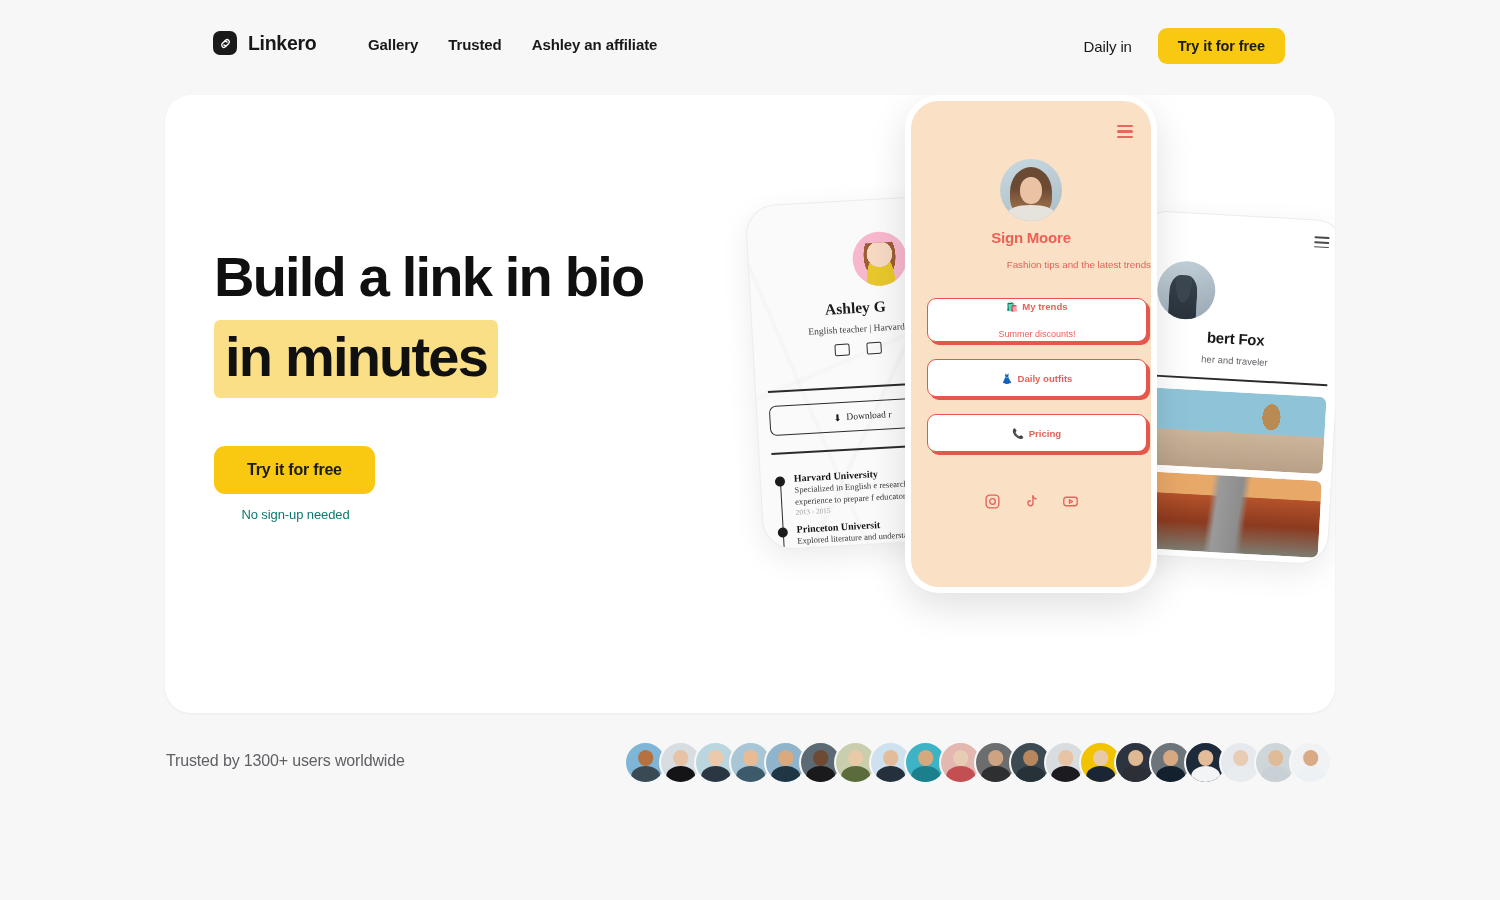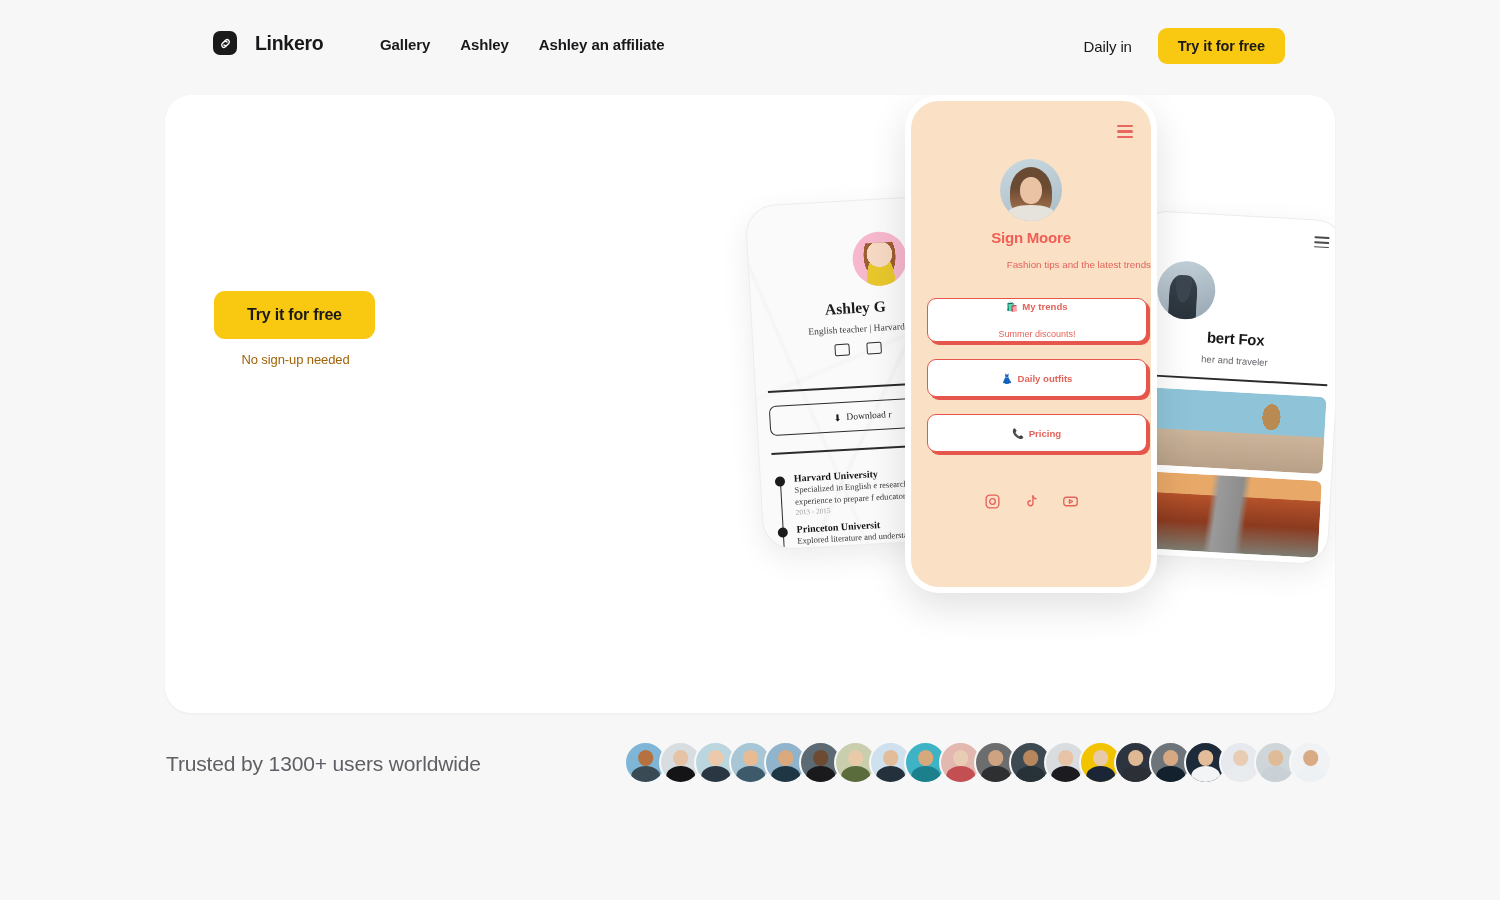--- a/index.html
+++ b/index.html
@@ -12,32 +12,32 @@
     position:relative;
   }
 
   
   .header{
     position:absolute; top:0; left:0; width:1500px; height:88px;
     display:flex; align-items:center;
   }
   .brand{
     position:absolute; left:213px; top:31px;
-    display:flex; align-items:center; gap:18px;
+    display:flex; align-items:center; gap:11px;
     cursor:pointer;
   }
   .brand-mark{
     width:24px;height:24px;border-radius:7px;background:#1a1a1a;
     display:flex;align-items:center;justify-content:center;flex:0 0 auto;
   }
   .brand-name{
     font-size:19.5px; font-weight:700; letter-spacing:-0.3px; color:#18181b;
   }
   .nav{
-    position:absolute; left:380px; top:36px;
+    position:absolute; left:368px; top:36px;
     display:flex; align-items:center; gap:30px;
   }
   .nav-link{
     font-size:15px; font-weight:600; color:#18181b; letter-spacing:-0.1px;
     cursor:pointer; white-space:nowrap;
   }
   .header-right{
     position:absolute; right:215px; top:28px;
     display:flex; align-items:center; gap:26px;
   }
@@ -76,21 +76,21 @@
     color:#5f6065; letter-spacing:-0.15px;
   }
   .cta-wrap{ margin-top:48px; }
   .btn-cta{
     background:#f9c811; color:#1a1a1a;
     font-size:16px; font-weight:700; letter-spacing:-0.2px;
     border:none; border-radius:11px;
     padding:15px 33px; cursor:pointer;
   }
   .cta-note{
-    margin-top:13px; font-size:13px; color:#a16207;
+    margin-top:13px; font-size:13px; color:#0f766e;
     text-align:center; width:163px; letter-spacing:-0.1px;
   }
 
   
   .phones{
     position:absolute; left:594px; top:0; width:576px; height:618px;
   }
   .phone{
     position:absolute;
     background:#fff;
@@ -268,21 +268,21 @@
   .c-link-s{ font-size:9px; color:#e4635a; margin-top:17px; }
   .c-socials{
     position:absolute; left:0; top:392px; width:100%;
     display:flex; justify-content:center; gap:22px;
   }
   .c-social{ width:17px;height:17px; cursor:pointer; }
 
   
   .trusted{
     position:absolute; left:166px; top:752px;
-    font-size:21px; color:#5f6065; letter-spacing:-0.15px;
+    font-size:16px; color:#5f6065; letter-spacing:-0.15px;
   }
   .avatars{
     position:absolute; right:168px; top:741px;
     display:flex; align-items:center;
   }
   .av{
     width:43px;height:43px;border-radius:50%;
     border:2.5px solid #f7f7f7; margin-left:-8px;
     background:#cfd6db; flex:0 0 auto; overflow:hidden;
     position:relative;
@@ -306,33 +306,37 @@
       <svg width="15" height="15" viewBox="0 0 24 24" fill="none" stroke="#ffffff" stroke-width="2.2" stroke-linecap="round">
         <path d="M9.5 14.5a3.6 3.6 0 0 0 5.2 0l2.6-2.6a3.7 3.7 0 0 0-5.2-5.2l-1 1"></path>
         <path d="M14.5 9.5a3.6 3.6 0 0 0-5.2 0l-2.6 2.6a3.7 3.7 0 0 0 5.2 5.2l1-1"></path>
       </svg>
     </span>
     <span class="brand-name">Linkero</span>
   </div>
 
   <nav class="nav">
     <a class="nav-link">Gallery</a>
-    <a class="nav-link">Ashley</a>
+    <a class="nav-link">Trusted</a>
     <a class="nav-link">Ashley an affiliate</a>
   </nav>
 
   <div class="header-right">
     <a class="signin">Daily in</a>
     <button class="btn-yellow">Try it for free</button>
   </div>
 </div>
 
 <div class="hero-card">
 
   <div class="hero-left">
+    <h1 class="headline">
+      <span>Build a link in bio</span><br>
+      <span class="hl-row2"><span class="hl-mark">in minutes</span></span>
+    </h1>
 
 
     <div class="cta-wrap">
       <button class="btn-cta">Try it for free</button>
       <div class="cta-note">No sign-up needed</div>
     </div>
   </div>
 
   <div class="phones">
 

